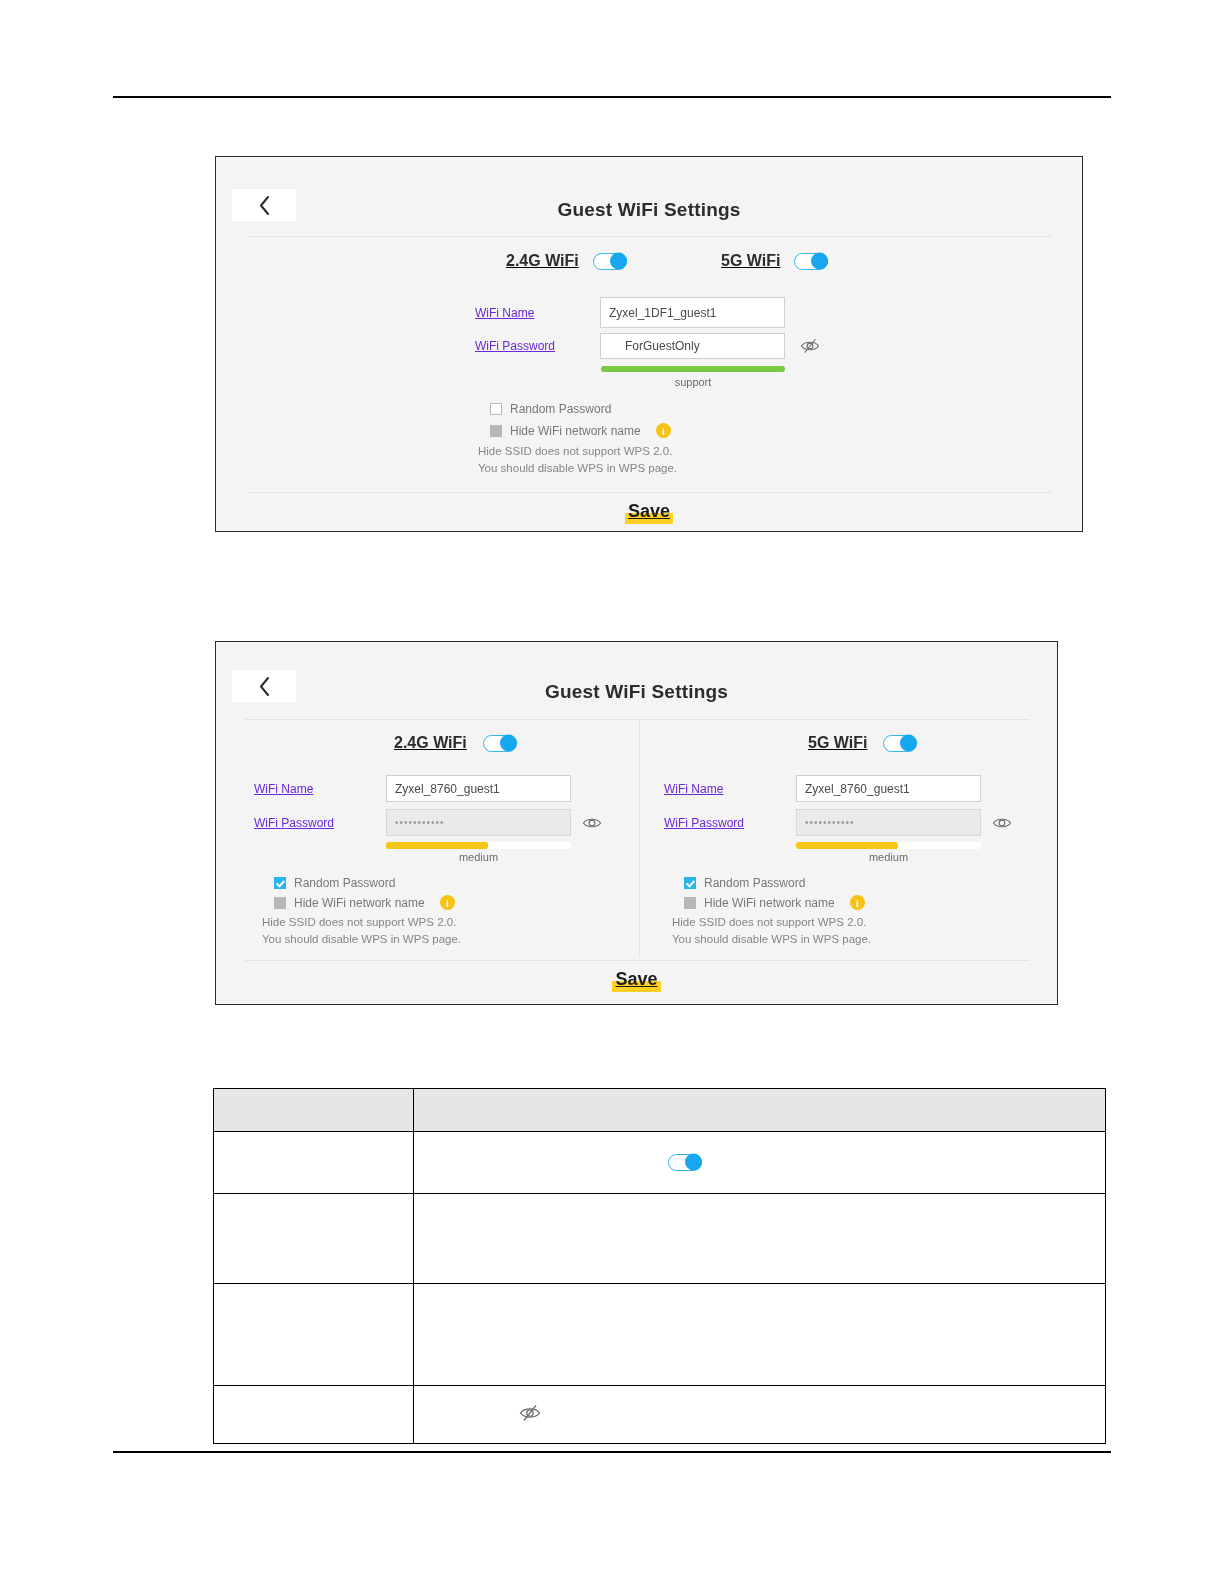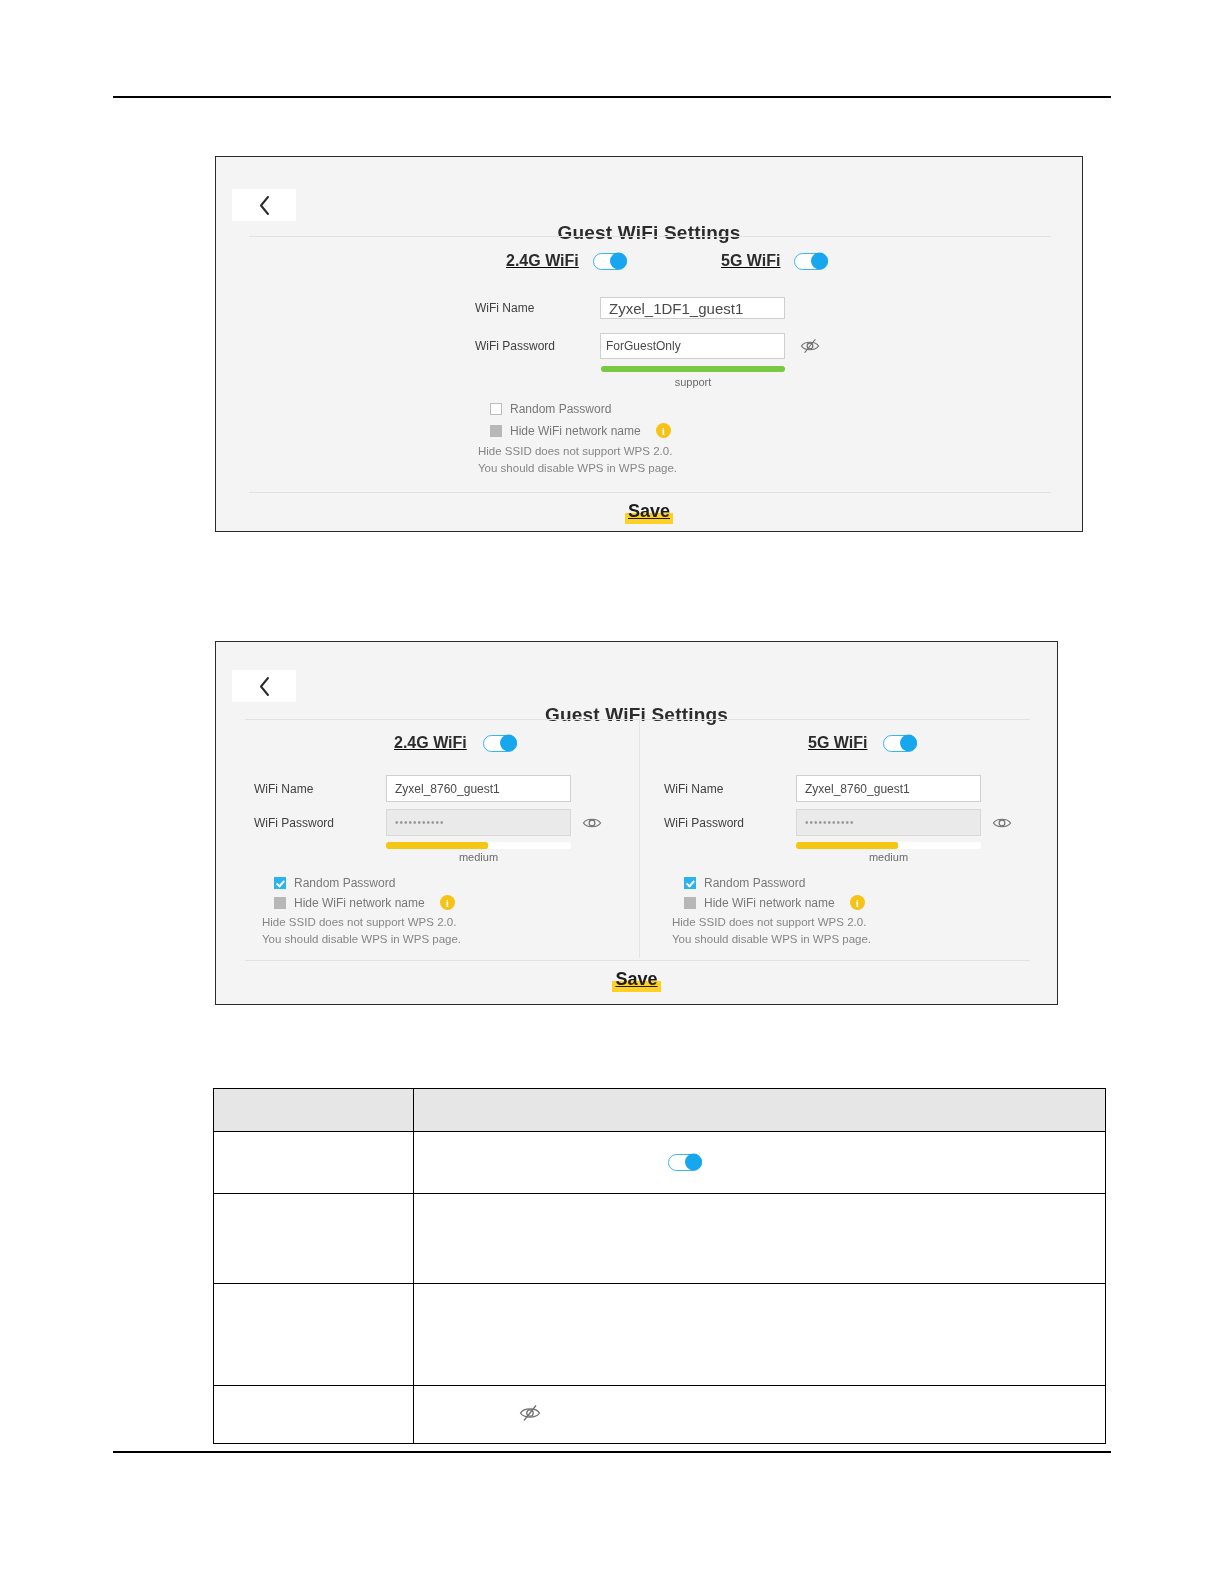--- a/index.html
+++ b/index.html
@@ -45,21 +45,20 @@
   }
   .back-chevron svg { display: block; }
 
   .panel-title {
     position: absolute;
     width: 100%;
     text-align: center;
     font-weight: bold;
     color: #2c2c2c;
     letter-spacing: .2px;
-    margin-top: 23px;
   }
 
   .hdr-divider {
     position: absolute;
     background: #e2e2e2;
     height: 1px;
   }
 
   
   .band-row { position: absolute; display: flex; align-items: center; text-decoration: underline; }
@@ -84,22 +83,23 @@
     transform: translateY(-50%);
   }
 
   
   .form-row {
     position: absolute;
     display: flex;
     align-items: center;
   }
   .field-label {
-    color: #404040;
+    color: #6d28d9;
     white-space: nowrap;
+    text-decoration: underline;
   }
   .field-box {
     border: 1px solid #cfcfcf;
     background: #ffffff;
     color: #4a4a4a;
     display: flex;
     align-items: center;
     overflow: hidden;
     white-space: nowrap;
   }
@@ -258,26 +258,26 @@
 
       <div class="band-row" style="left:505px; top:95px; gap:14px;">
         <div class="band-label" style="font-size:16px;">5G WiFi</div>
         <div class="toggle" style="width:34px; height:17px;">
           <span class="knob" style="width:17px; height:17px; right:-1px;"></span>
         </div>
       </div>
 
       <div class="form-row" style="left:259px; top:140px; width:600px;">
         <div class="field-label" style="font-size:12px; width:125px;">WiFi Name</div>
-        <div class="field-box" style="width:185px; height:22px; font-size:15px; padding:0 8px;">Zyxel_1DF1_guest1</div>
+        <div class="field-box" style="width:185px; height:31px; font-size:12px; padding:0 8px;">Zyxel_1DF1_guest1</div>
       </div>
 
       <div class="form-row" style="left:259px; top:176px; width:600px;">
         <div class="field-label" style="font-size:12px; width:125px;">WiFi Password</div>
-        <div class="field-box" style="width:185px; height:26px; font-size:12px; padding:0 5px;">ForGuestOnly</div>
+        <div class="field-box" style="width:185px; height:26px; font-size:12px; padding:0 24px;">ForGuestOnly</div>
       </div>
 
       <div class="eye-btn" style="left:582px; top:178px; width:24px; height:22px;">
         <svg width="22" height="18" viewBox="0 0 24 20" aria-hidden="true">
           <path d="M2.5 10 C6 4.5, 18 4.5, 21.5 10 C18 15.5, 6 15.5, 2.5 10 Z" fill="none" stroke="#6f6f6f" stroke-width="1.3"></path>
           <circle cx="12" cy="10" r="3.2" fill="none" stroke="#6f6f6f" stroke-width="1.3"></circle>
           <line x1="6" y1="17.5" x2="18" y2="2.5" stroke="#6f6f6f" stroke-width="1.3"></line>
         </svg>
       </div>
 

